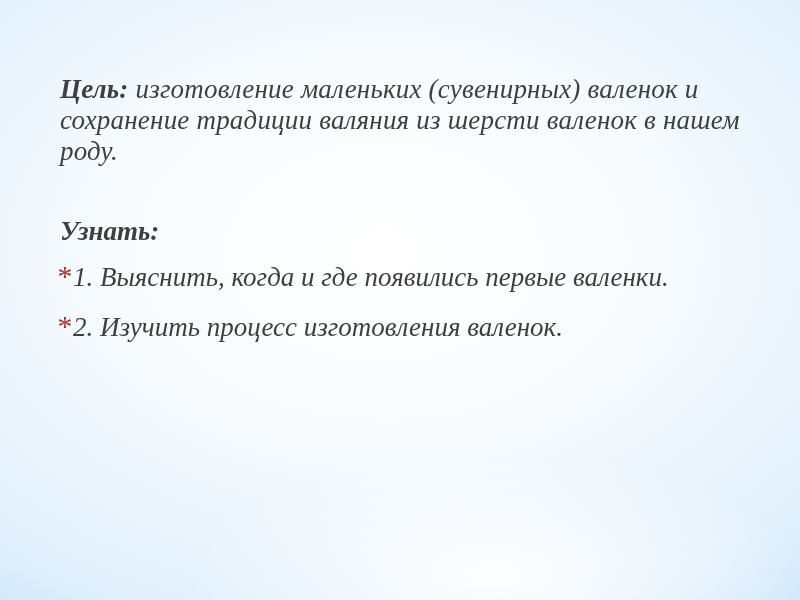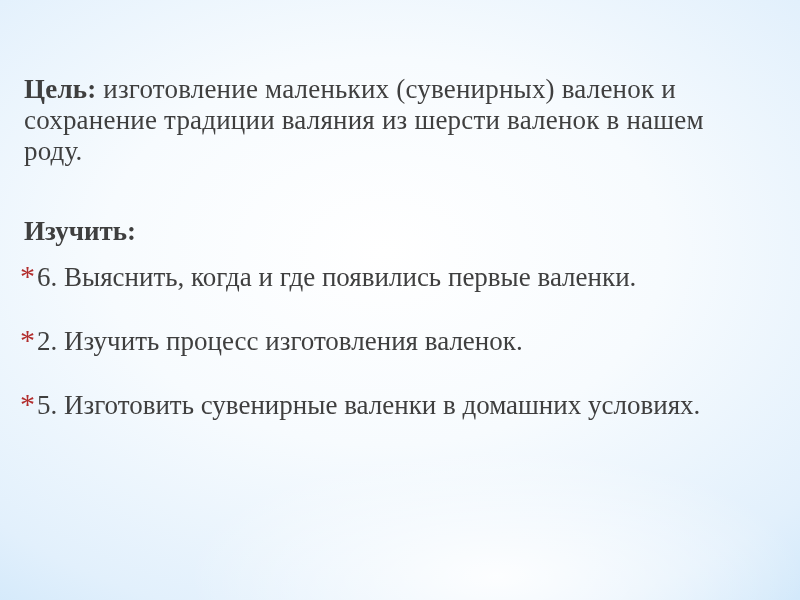--- a/index.html
+++ b/index.html
@@ -18,23 +18,24 @@
       radial-gradient(55% 30% at 62% 96%, rgba(255,255,255,0.9) 0%, rgba(255,255,255,0) 70%),
       radial-gradient(125% 115% at 48% 42%,
         #ffffff 0%,
         #f7fbfe 28%,
         #e2f0fc 55%,
         #bcdef8 80%,
         #8ec5f0 100%);
   }
   .content {
     position: absolute;
-    left: 24px;
+    left: 60px;
     top: 74px;
     width: 716px;
+    font-style: italic;
   }
   .goal {
     margin: 0;
     max-width: 700px;
     font-size: 27px;
     line-height: 31px;
     letter-spacing: 0.2px;
   }
   .bold-label {
     font-weight: bold;
@@ -42,21 +43,21 @@
   .tasks-heading {
     margin: 48px 0 0 0;
     font-size: 27px;
     line-height: 32px;
     font-weight: bold;
   }
   .task-list {
     margin-top: 0;
   }
   .task-item {
-    margin-top: 32px;
+    margin-top: 18px;
     font-size: 27px;
     line-height: 32px;
     white-space: nowrap;
   }
   .task-list .task-item:first-child {
     margin-top: 14px;
   }
   .bullet {
     color: var(--bullet-color, #b22e2e);
     font-size: 30px;
@@ -65,21 +66,20 @@
     padding-right: 2px;
   }
 </style>
 </head>
 <body>
 
 <div class="slide" style="--text-color: #3f3f3f; --bullet-color: #b22e2e;">
   <div class="content">
     <p class="goal"><span class="bold-label">Цель:</span> <span>изготовление маленьких (сувенирных) валенок и сохранение традиции валяния из шерсти валенок в нашем роду.</span></p>
 
-    <p class="tasks-heading">Изучить:</p>
+    <p class="tasks-heading">Узнать:</p>
 
     <div class="task-list">
-        <div class="task-item"><span class="bullet">*</span><span class="task-text">6. Выяснить, когда и где появились первые валенки.</span></div>
+        <div class="task-item"><span class="bullet">*</span><span class="task-text">1. Выяснить, когда и где появились первые валенки.</span></div>
         <div class="task-item"><span class="bullet">*</span><span class="task-text">2. Изучить процесс изготовления валенок.</span></div>
-        <div class="task-item"><span class="bullet">*</span><span class="task-text">5. Изготовить сувенирные валенки в домашних условиях.</span></div>
       </div>
   </div>
 </div>
 
 </body></html>

